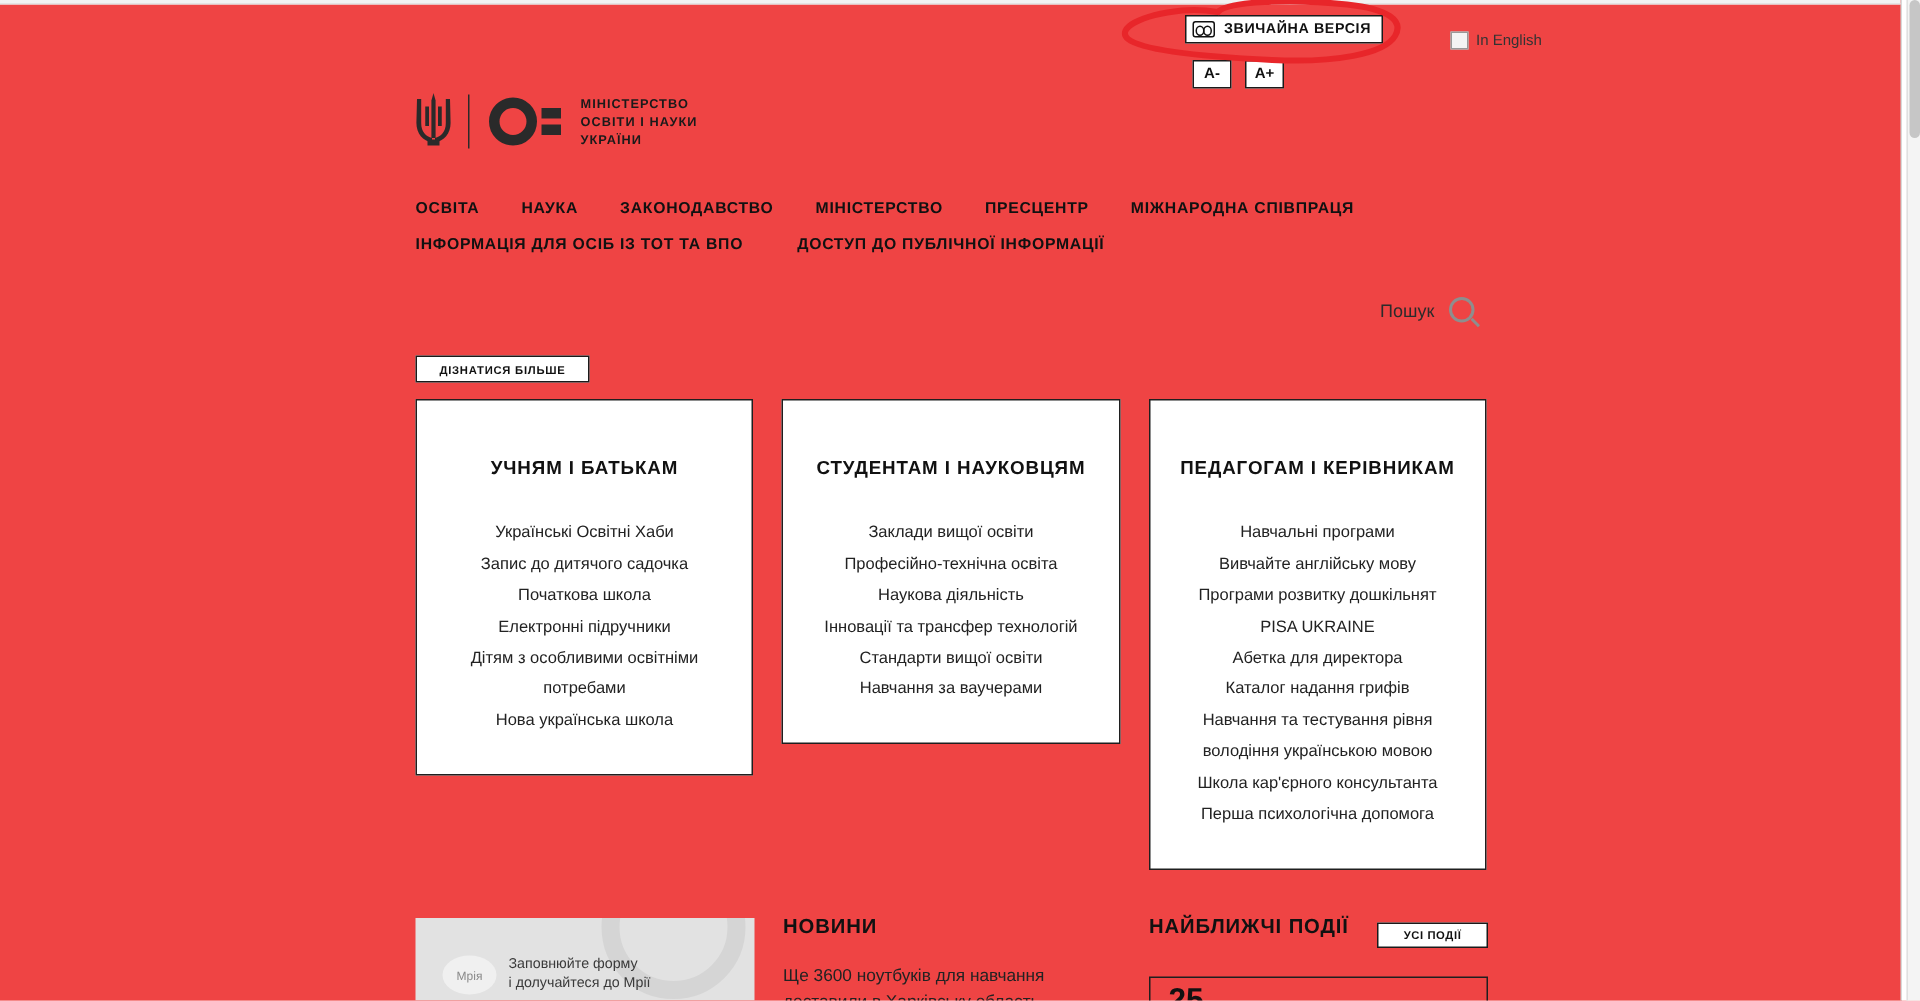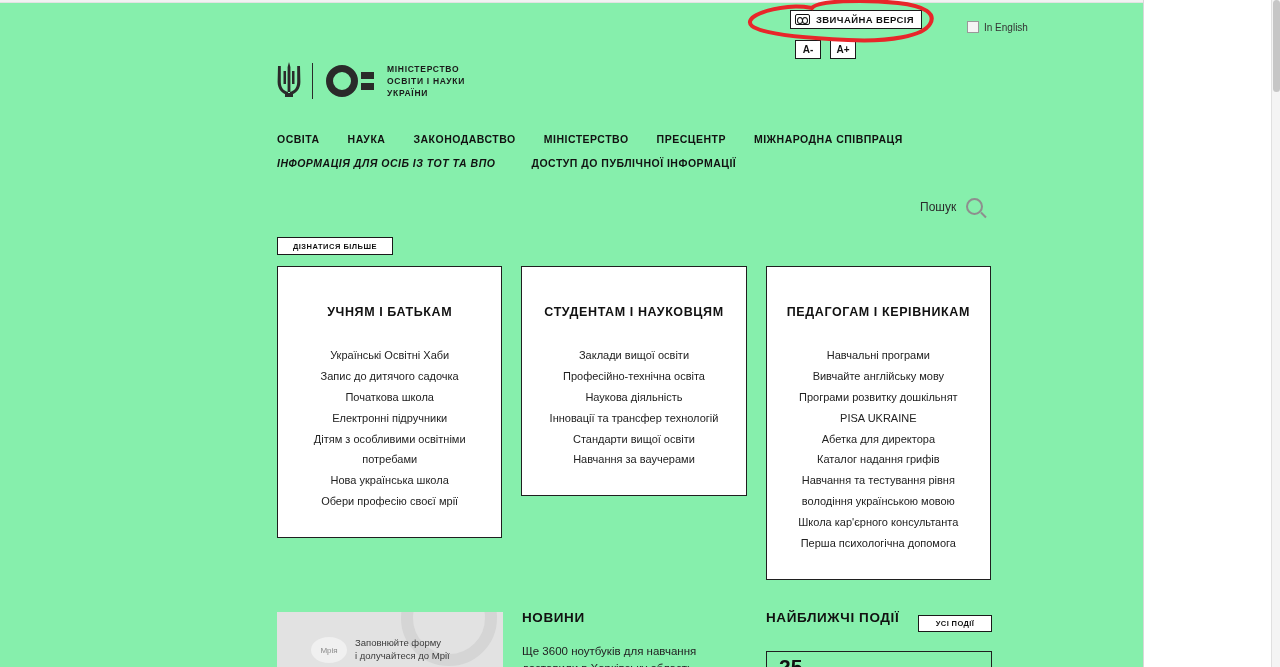--- a/index.html
+++ b/index.html
@@ -11,23 +11,23 @@
   }
   body {
     width: 1280px;
     height: 667px;
     position: relative;
     overflow: hidden;
   }
   .page {
     position: absolute;
     left: 0; top: 0;
-    width: 1144px;
+    width: 1268px;
     height: 667px;
-    background: #86efac;
+    background: #ef4444;
     border-right: 1px solid #d8d8d8;
     overflow: hidden;
   }
   .topline {
     position: absolute;
     left: 0; top: 0; width: 1271px; height: 3px;
     background: #f2f2f2;
     border-bottom: 1px solid #e3e3e3;
   }
   
@@ -184,21 +184,21 @@
   .nav-item {
     font-size: 10.5px;
     font-weight: bold;
     letter-spacing: 0.5px;
     color: #111;
     margin-right: 28px;
     margin-bottom: 12px;
     cursor: pointer;
     white-space: nowrap;
   }
-  .nav-item.wide { margin-right: 36px; font-style: italic; }
+  .nav-item.wide { margin-right: 36px; }
   
   .search {
     position: absolute;
     left: 920px;
     top: 198px;
     display: flex;
     align-items: center;
     gap: 10px;
   }
   .search-label {
@@ -283,21 +283,21 @@
   }
   .promo .ring {
     position: absolute;
     right: 6px; top: -42px;
     width: 96px; height: 96px;
     border-radius: 50%;
     border: 12px solid #d5d5d5;
   }
   .promo .badge {
     position: absolute;
-    left: 34px; top: 25px;
+    left: 18px; top: 25px;
     display: flex;
     align-items: center;
     gap: 8px;
   }
   .promo .mria {
     width: 36px; height: 26px;
     border-radius: 50%;
     background: #f0f0f0;
     display: flex;
     align-items: center;
@@ -455,21 +455,20 @@
   <div class="cards">
     <div class="card">
       <h3>УЧНЯМ І БАТЬКАМ</h3>
       <ul>
         <li>Українські Освітні Хаби</li>
         <li>Запис до дитячого садочка</li>
         <li>Початкова школа</li>
         <li>Електронні підручники</li>
         <li>Дітям з особливими освітніми потребами</li>
         <li>Нова українська школа</li>
-        <li>Обери професію своєї мрії</li>
       </ul>
     </div>
     <div class="card">
       <h3>СТУДЕНТАМ І НАУКОВЦЯМ</h3>
       <ul>
         <li>Заклади вищої освіти</li>
         <li>Професійно-технічна освіта</li>
         <li>Наукова діяльність</li>
         <li>Інновації та трансфер технологій</li>
         <li>Стандарти вищої освіти</li>

